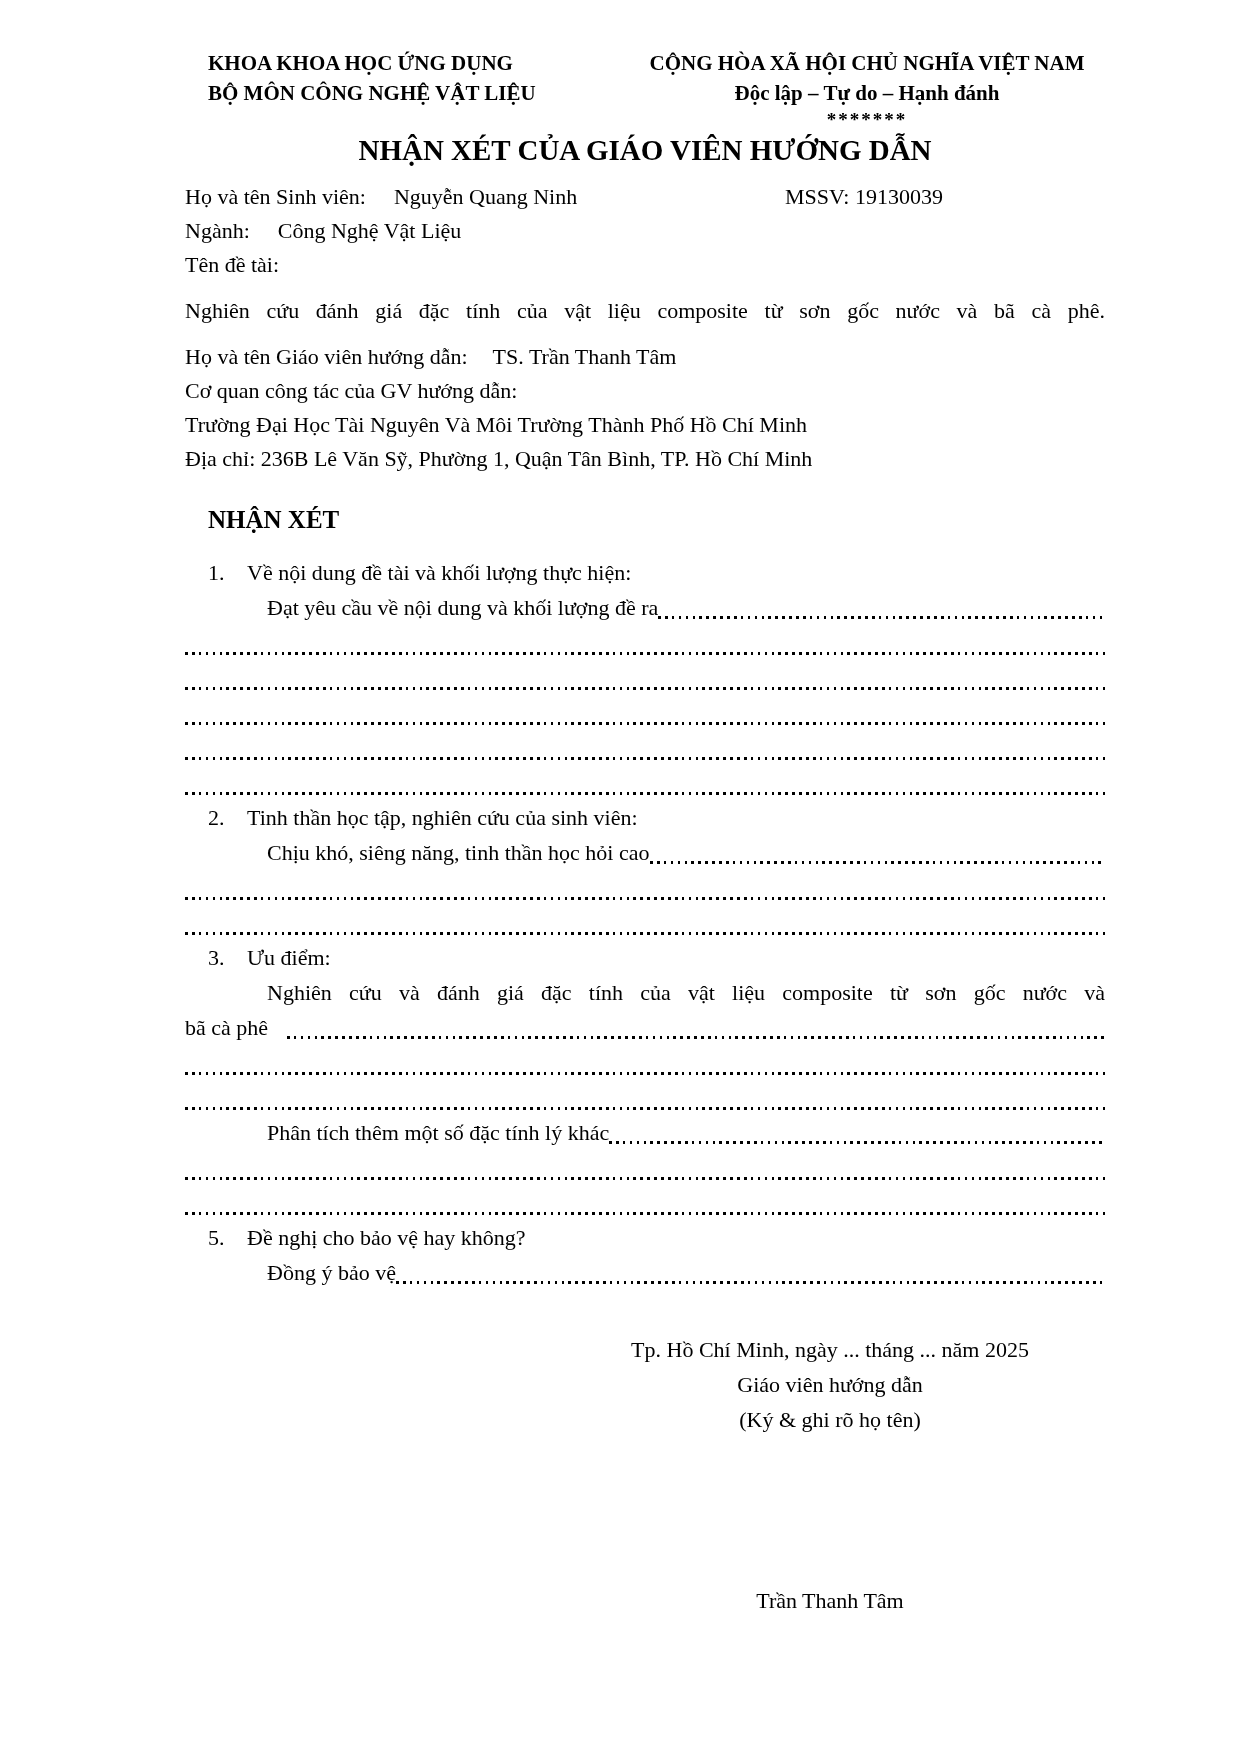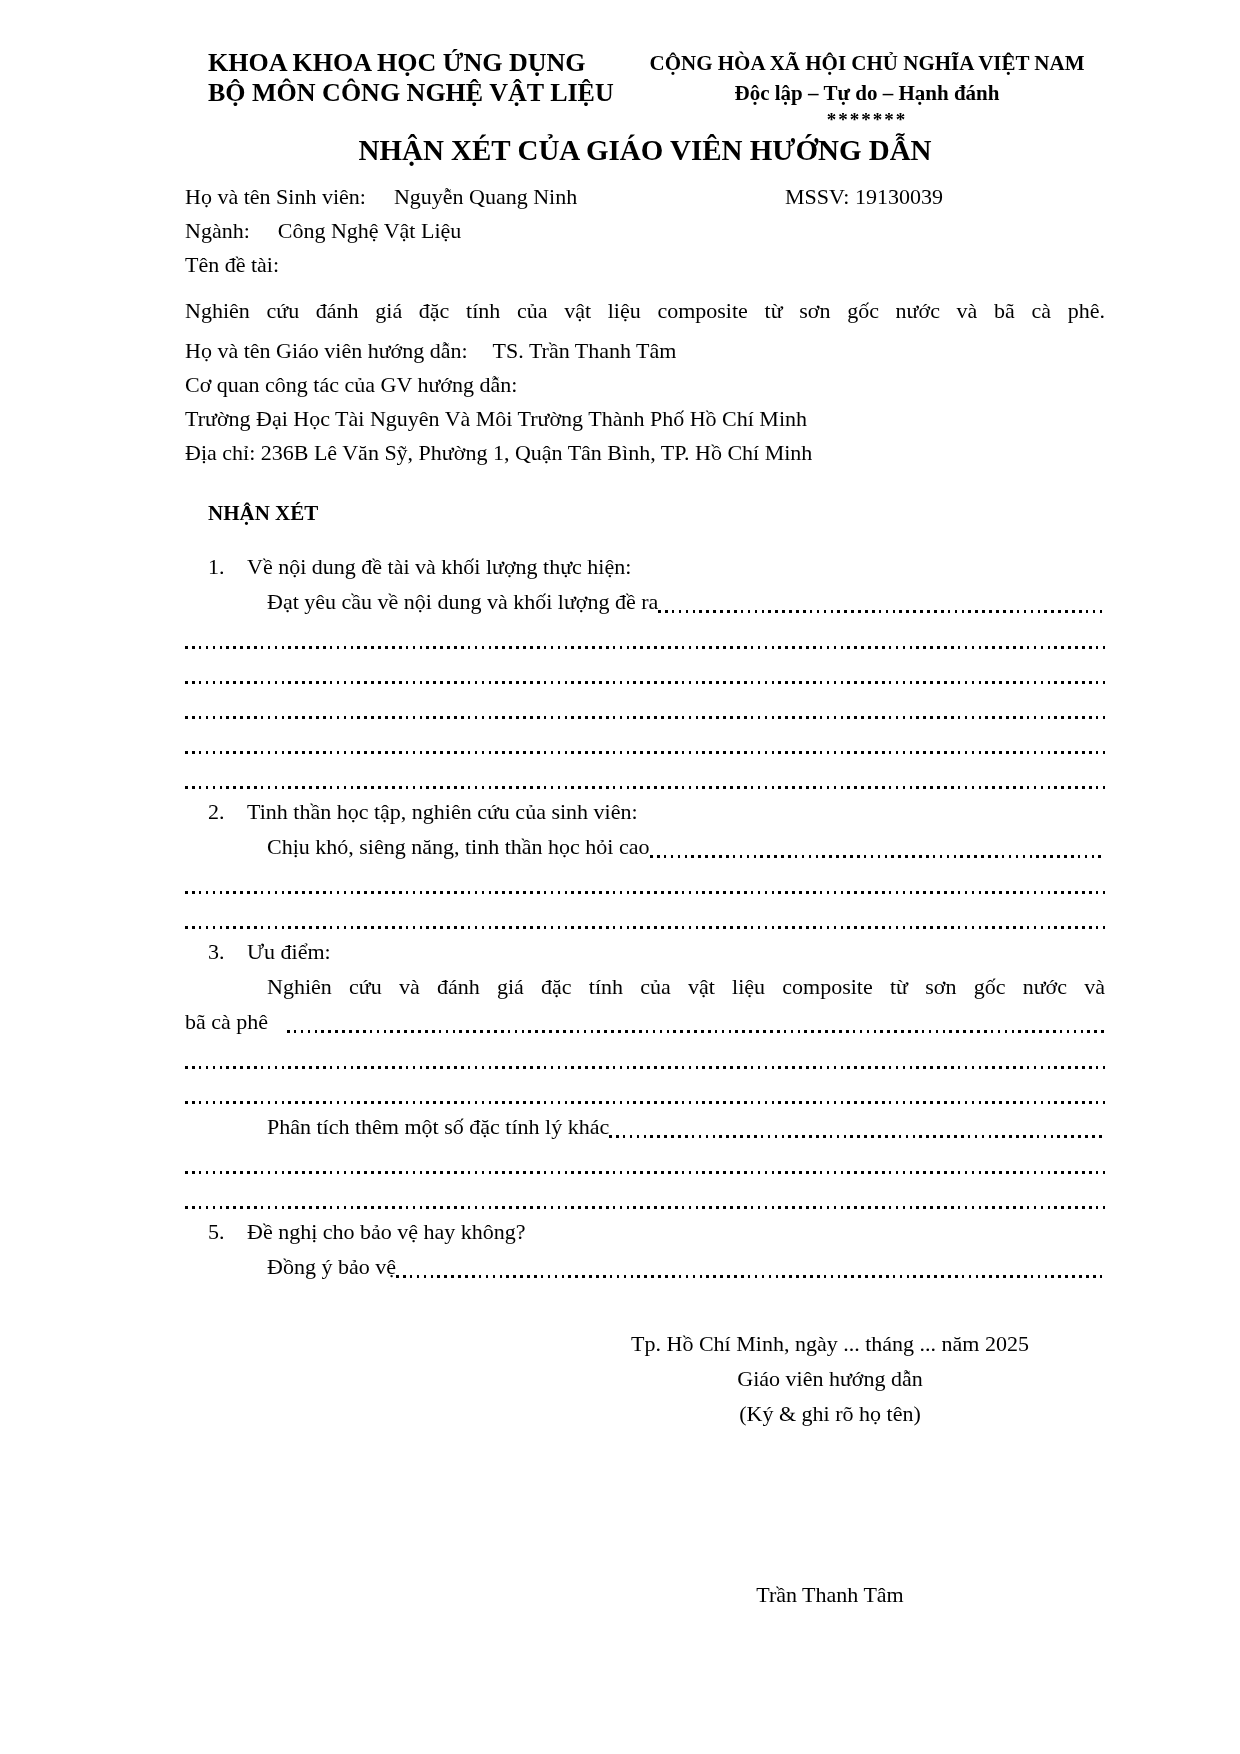--- a/index.html
+++ b/index.html
@@ -8,35 +8,35 @@
     width:1240px;height:1754px;
     background:#fff;color:#000;
     font-family:"Liberation Serif","DejaVu Serif",serif;
     font-size:22px;
     box-sizing:border-box;
     padding:48px 135px 0 185px;
     overflow:hidden;
   }
   
   .hdr{display:flex;justify-content:space-between;align-items:flex-start;}
-  .hdr-left{margin-left:23px;font-weight:bold;font-size:26px;line-height:30px;white-space:nowrap;}
+  .hdr-left{margin-left:23px;font-weight:bold;font-size:21px;line-height:30px;white-space:nowrap;}
   .hdr-right{width:440px;margin-right:18px;text-align:center;font-weight:bold;font-size:21px;line-height:30px;}
   .hdr-right .stars{line-height:24px;letter-spacing:2px;font-size:19px;}
   
   .doc-title{margin-top:2px;text-align:center;font-weight:bold;font-size:29px;line-height:32px;}
   
   .info{margin-top:14px;}
   .line{line-height:34px;min-height:34px;position:relative;}
   .v{margin-left:28px;}
   .v-sm{margin-left:25px;}
   .mssv{position:absolute;left:600px;top:0;}
   .topic-text{margin-top:12px;text-align:justify;text-align-last:justify;}
-  .after-topic{margin-top:6px;}
+  .after-topic{margin-top:12px;}
   
-  .nx-heading{margin-top:26px;margin-left:23px;font-weight:bold;font-size:21px;line-height:35px;}
+  .nx-heading{margin-top:26px;margin-left:23px;font-weight:bold;font-size:25px;line-height:35px;}
   .items{margin-top:18px;}
   .item-row{line-height:35px;min-height:35px;}
   .num{display:inline-block;width:39px;margin-left:23px;}
   
   .fillrow{display:flex;line-height:35px;min-height:35px;padding-left:82px;}
   .fillrow .txt{white-space:nowrap;}
   .leader{
     flex:1;align-self:flex-end;margin-bottom:6px;height:3px;
     background-image:repeating-linear-gradient(90deg,#000 0,#000 2.6px,transparent 2.6px,transparent 6.9px);
   }

